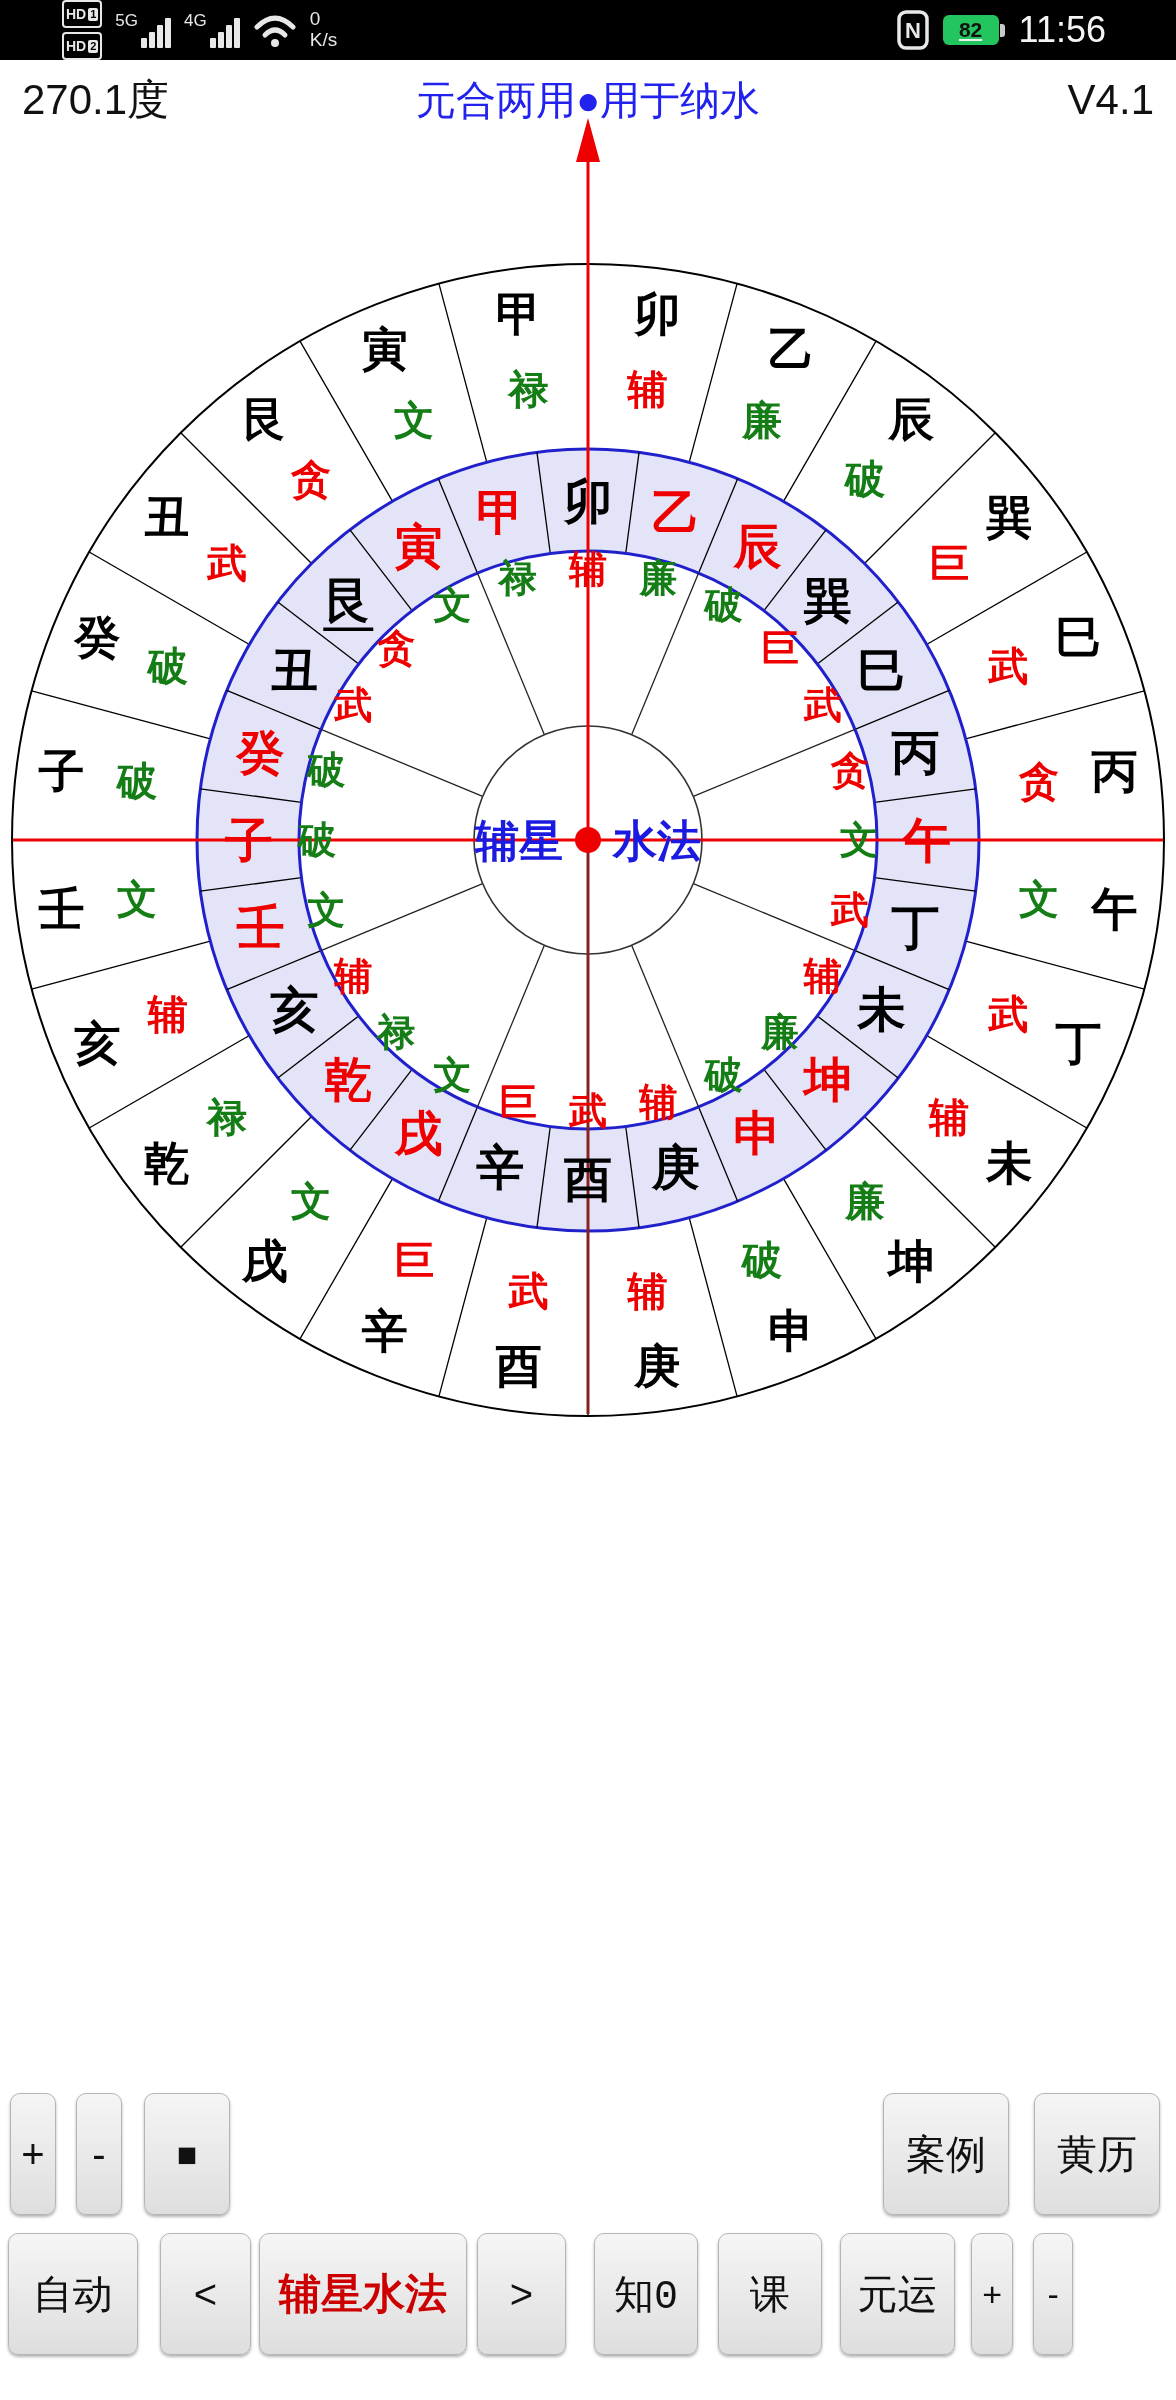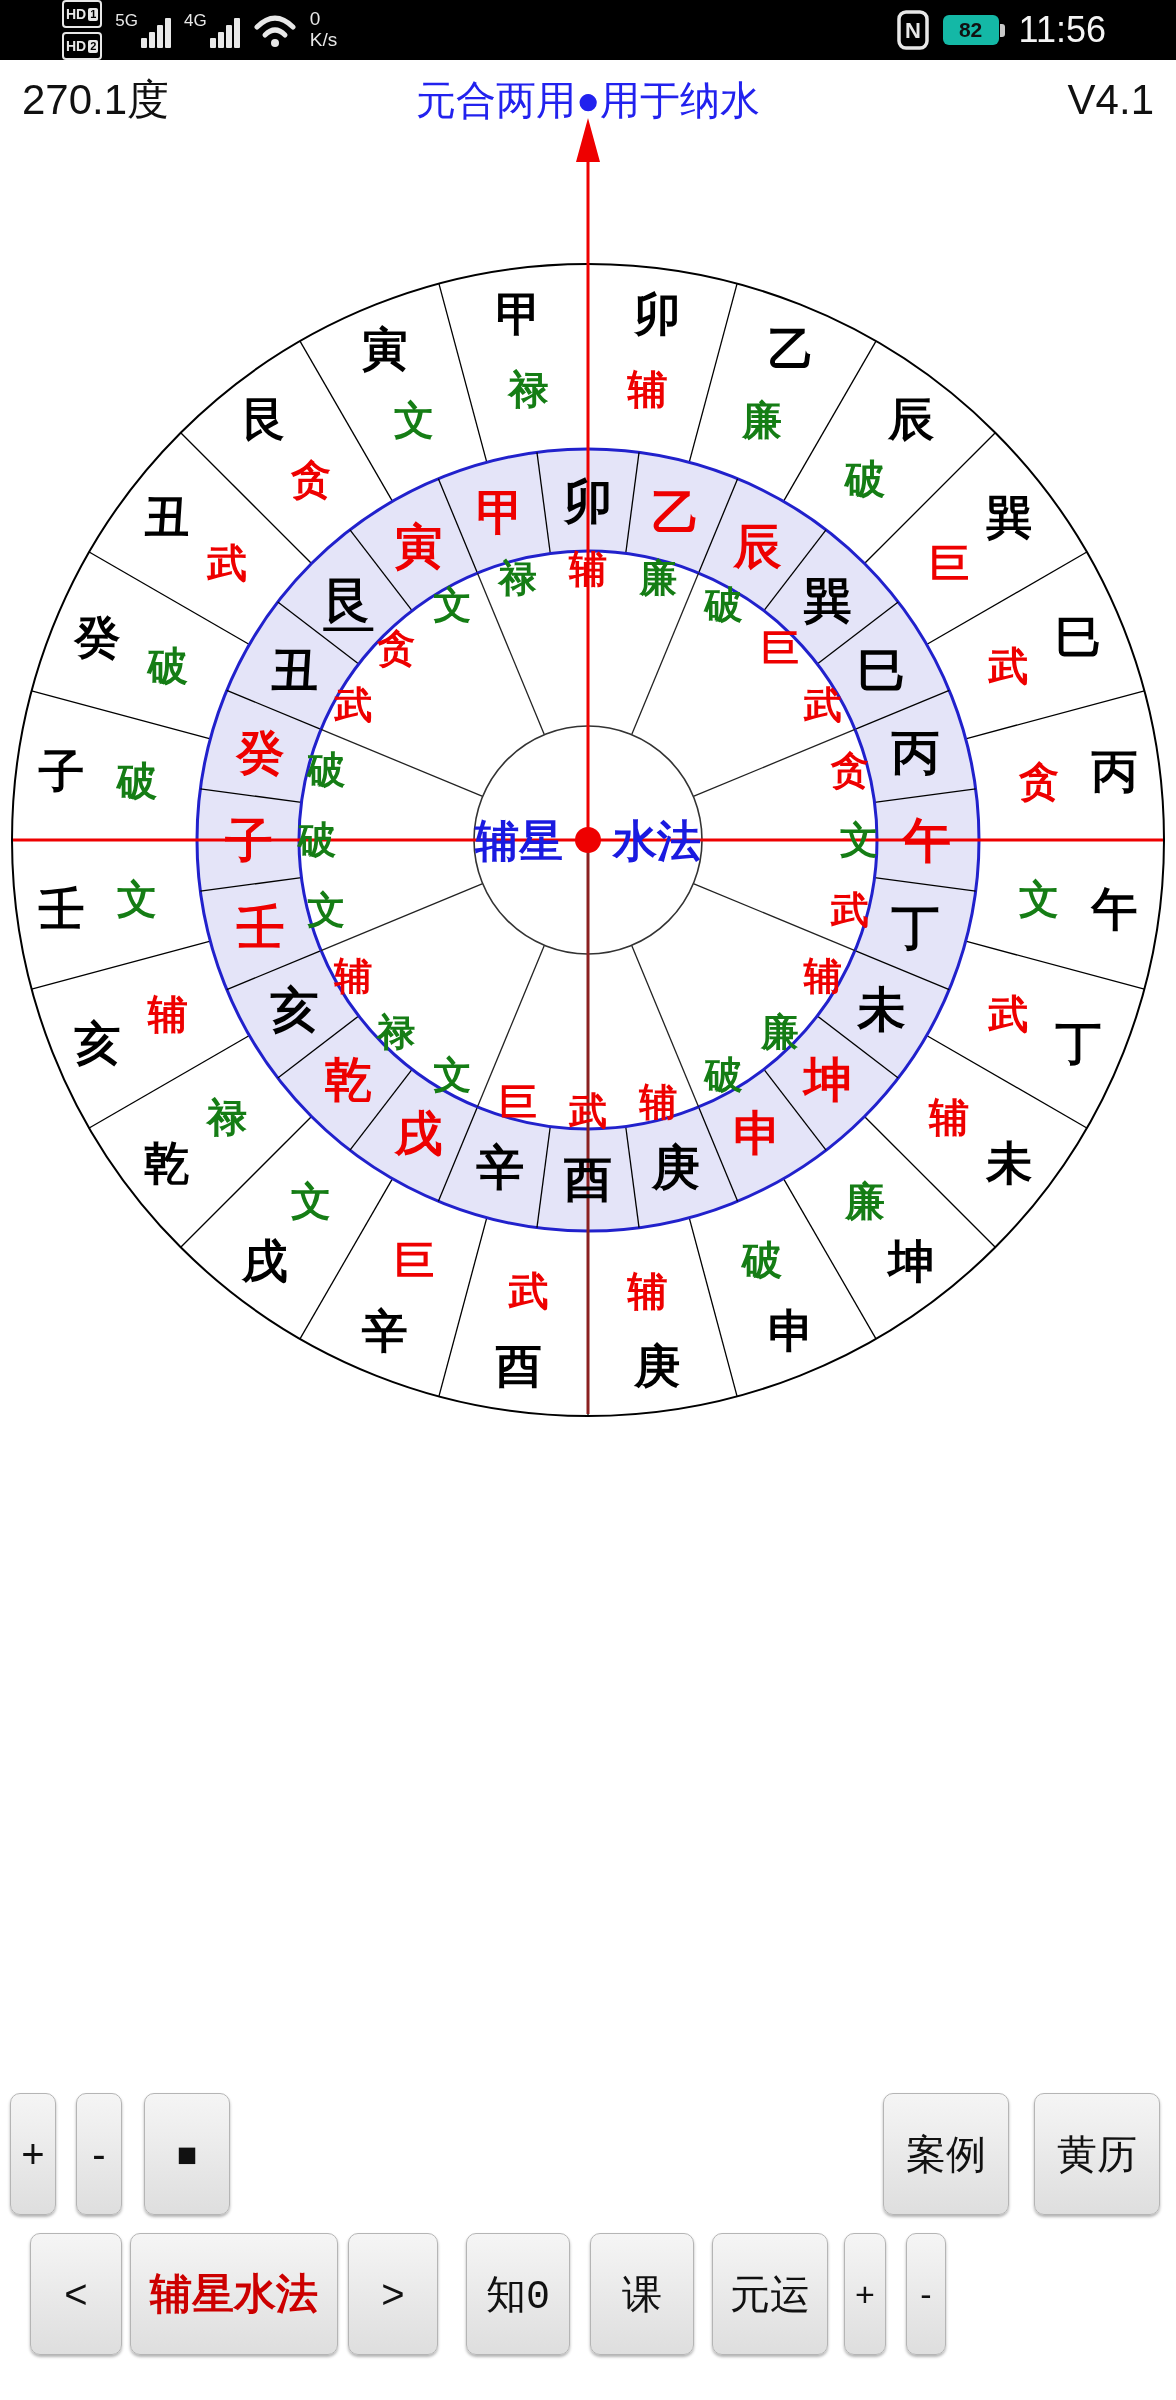--- a/index.html
+++ b/index.html
@@ -101,21 +101,21 @@
         <span data-name="speed-value">0</span>
         <span data-name="speed-unit">K/s</span>
       </div>
     </div>
     <div class="sb-right" data-name="status-right-group">
       <svg width="32" height="40" viewBox="0 0 32 40" data-name="nfc-icon">
         <rect x="2" y="2" width="28" height="36" rx="7" stroke="#e8e8e8" stroke-width="3.5" fill="none"></rect>
         <text x="16" y="28" text-anchor="middle" font-size="22" font-weight="bold" fill="#e8e8e8">N</text>
       </svg>
       <div style="display:flex;align-items:center;" data-name="battery-icon">
-        <div style="width:56px;height:30px;background:#14b8a6;border-radius:6px;display:flex;align-items:center;justify-content:center;">
+        <div style="width:56px;height:30px;background:#22c55e;border-radius:6px;display:flex;align-items:center;justify-content:center;text-decoration:underline;">
           <span style="font-size:21px;font-weight:bold;color:#111;" data-name="battery-percent">82</span>
         </div>
         <div style="width:5px;height:13px;background:#c9c9c9;border-radius:0 3px 3px 0;margin-left:1px;"></div>
       </div>
       <span class="time-txt" data-name="clock-time">11:56</span>
     </div>
   </div>
 
   <div id="header" data-name="header-bar">
     <span class="hdr-degree" data-name="compass-degree-readout">270.1度</span>
@@ -292,20 +292,21 @@
 
 
   <div id="toolbar-row1" class="toolbar" data-name="toolbar-row-1">
       <div class="btn" data-name="plus-button">+</div>
       <div class="btn" data-name="minus-button">-</div>
       <div class="btn" data-name="stop-button">■</div>
       <div class="btn" data-name="case-button">案例</div>
       <div class="btn" data-name="almanac-button">黄历</div>
     </div>
   <div id="toolbar-row2" class="toolbar" data-name="toolbar-row-2">
+      <div class="btn" data-name="auto-button">自动</div>
       <div class="btn" data-name="prev-button">&lt;</div>
       <div class="btn" data-name="method-button">辅星水法</div>
       <div class="btn" data-name="next-button">&gt;</div>
       <div class="btn" data-name="zhi0-button">知0</div>
       <div class="btn" data-name="ke-button">课</div>
       <div class="btn" data-name="yuanyun-button">元运</div>
       <div class="btn" data-name="plus2-button">+</div>
       <div class="btn" data-name="minus2-button">-</div>
     </div>
 

